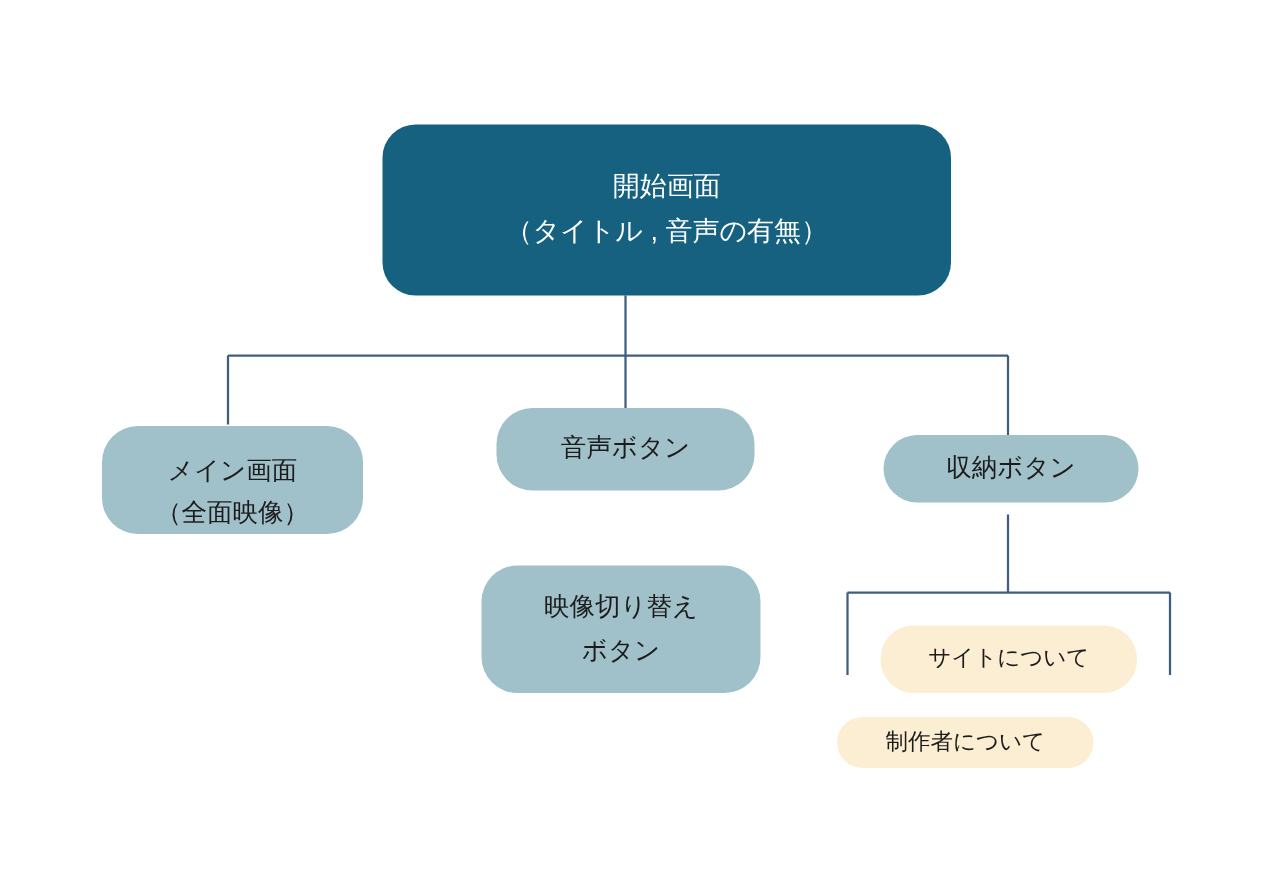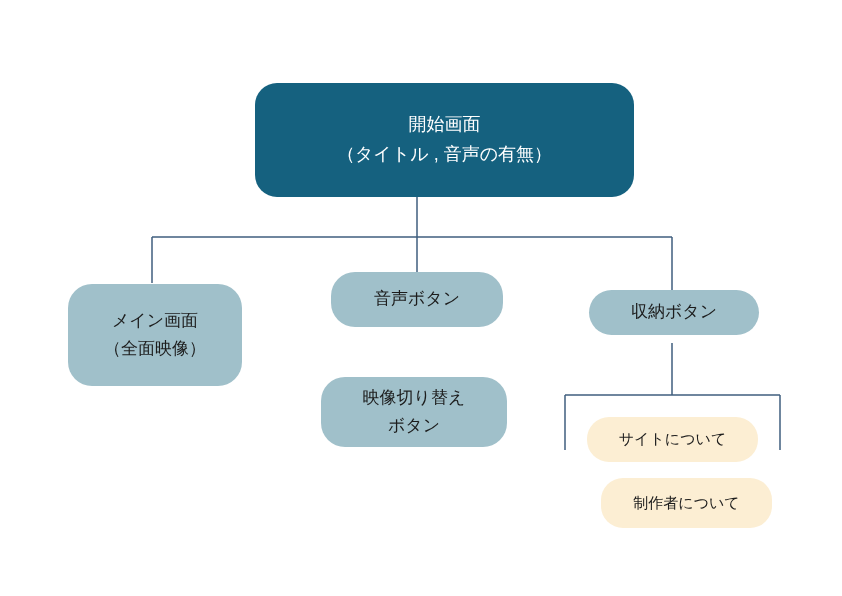--- a/index.html
+++ b/index.html
@@ -51,58 +51,59 @@
   .node-child {
     background: var(--child_bg, #a0c0ca);
     color: var(--node_text, #1c1c1c);
     border-radius: 24px;
     font-size: 17px;
   }
   .node-main {
     left: 68px;
     top: 284px;
     width: 174px;
-    height: 102px;
+    height: 72px;
+    align-items: flex-end;
   }
   .node-audio {
     left: 331px;
     top: 272px;
     width: 172px;
     height: 55px;
   }
   .node-storage {
     left: 589px;
     top: 290px;
     width: 170px;
     height: 45px;
   }
   .node-switch {
     left: 321px;
     top: 377px;
     width: 186px;
-    height: 70px;
+    height: 85px;
   }
   .node-leaf {
     background: var(--leaf_bg, #fceed3);
     color: var(--node_text, #1c1c1c);
     border-radius: 22px;
     font-size: 15px;
   }
   .node-about-site {
     left: 587px;
     top: 417px;
     width: 171px;
     height: 45px;
     text-align: right;
   }
   .node-about-creator {
-    left: 601px;
+    left: 558px;
     top: 478px;
     width: 171px;
-    height: 50px;
+    height: 34px;
   }
 </style>
 </head>
 <body style="--background: #ffffff; --root_bg: #15617f; --root_text: #ffffff; --child_bg: #a0c0ca; --leaf_bg: #fceed3; --node_text: #1c1c1c; --line: #3f5e7e;">
 
 <div class="canvas">
 
   <svg class="connectors" viewBox="0 0 842 596" xmlns="http://www.w3.org/2000/svg" aria-hidden="true">
 
     <line x1="417" y1="197" x2="417" y2="237"></line>

